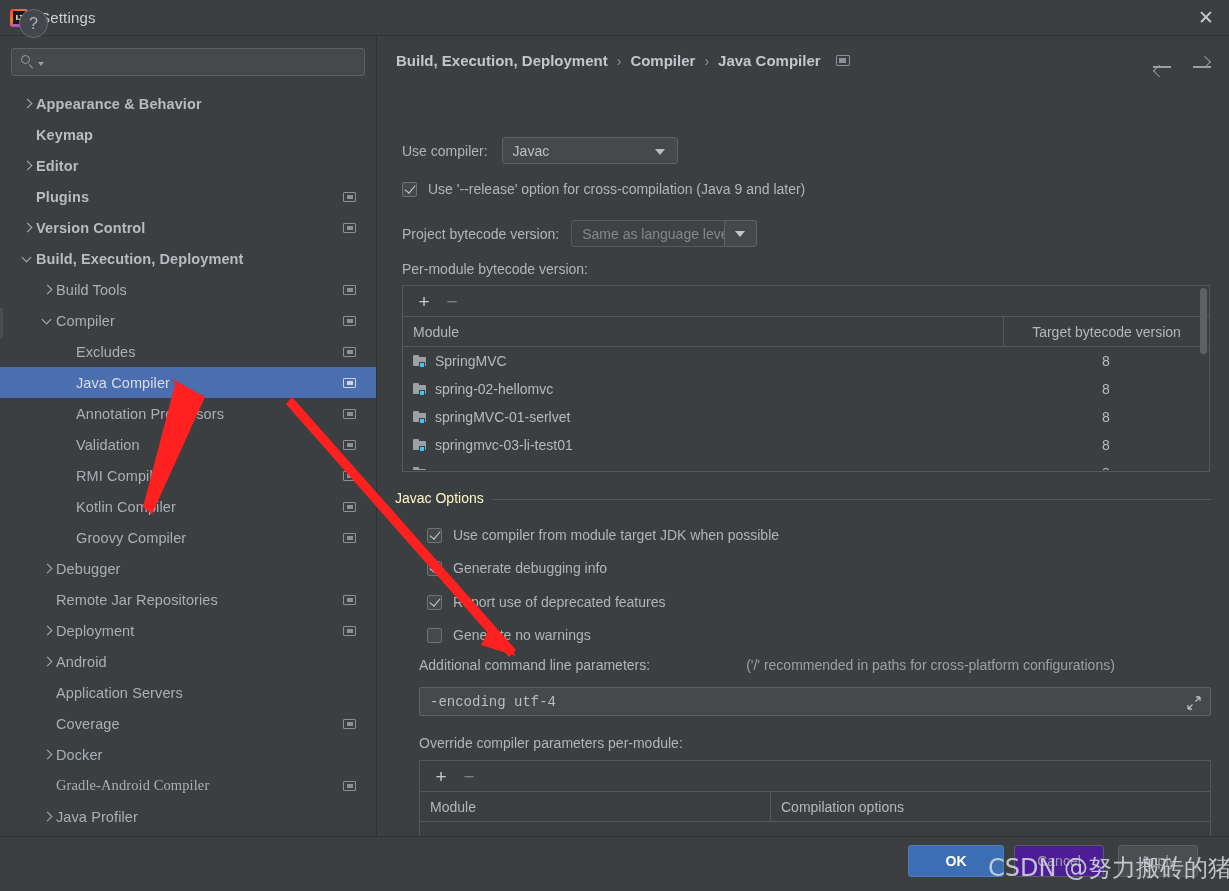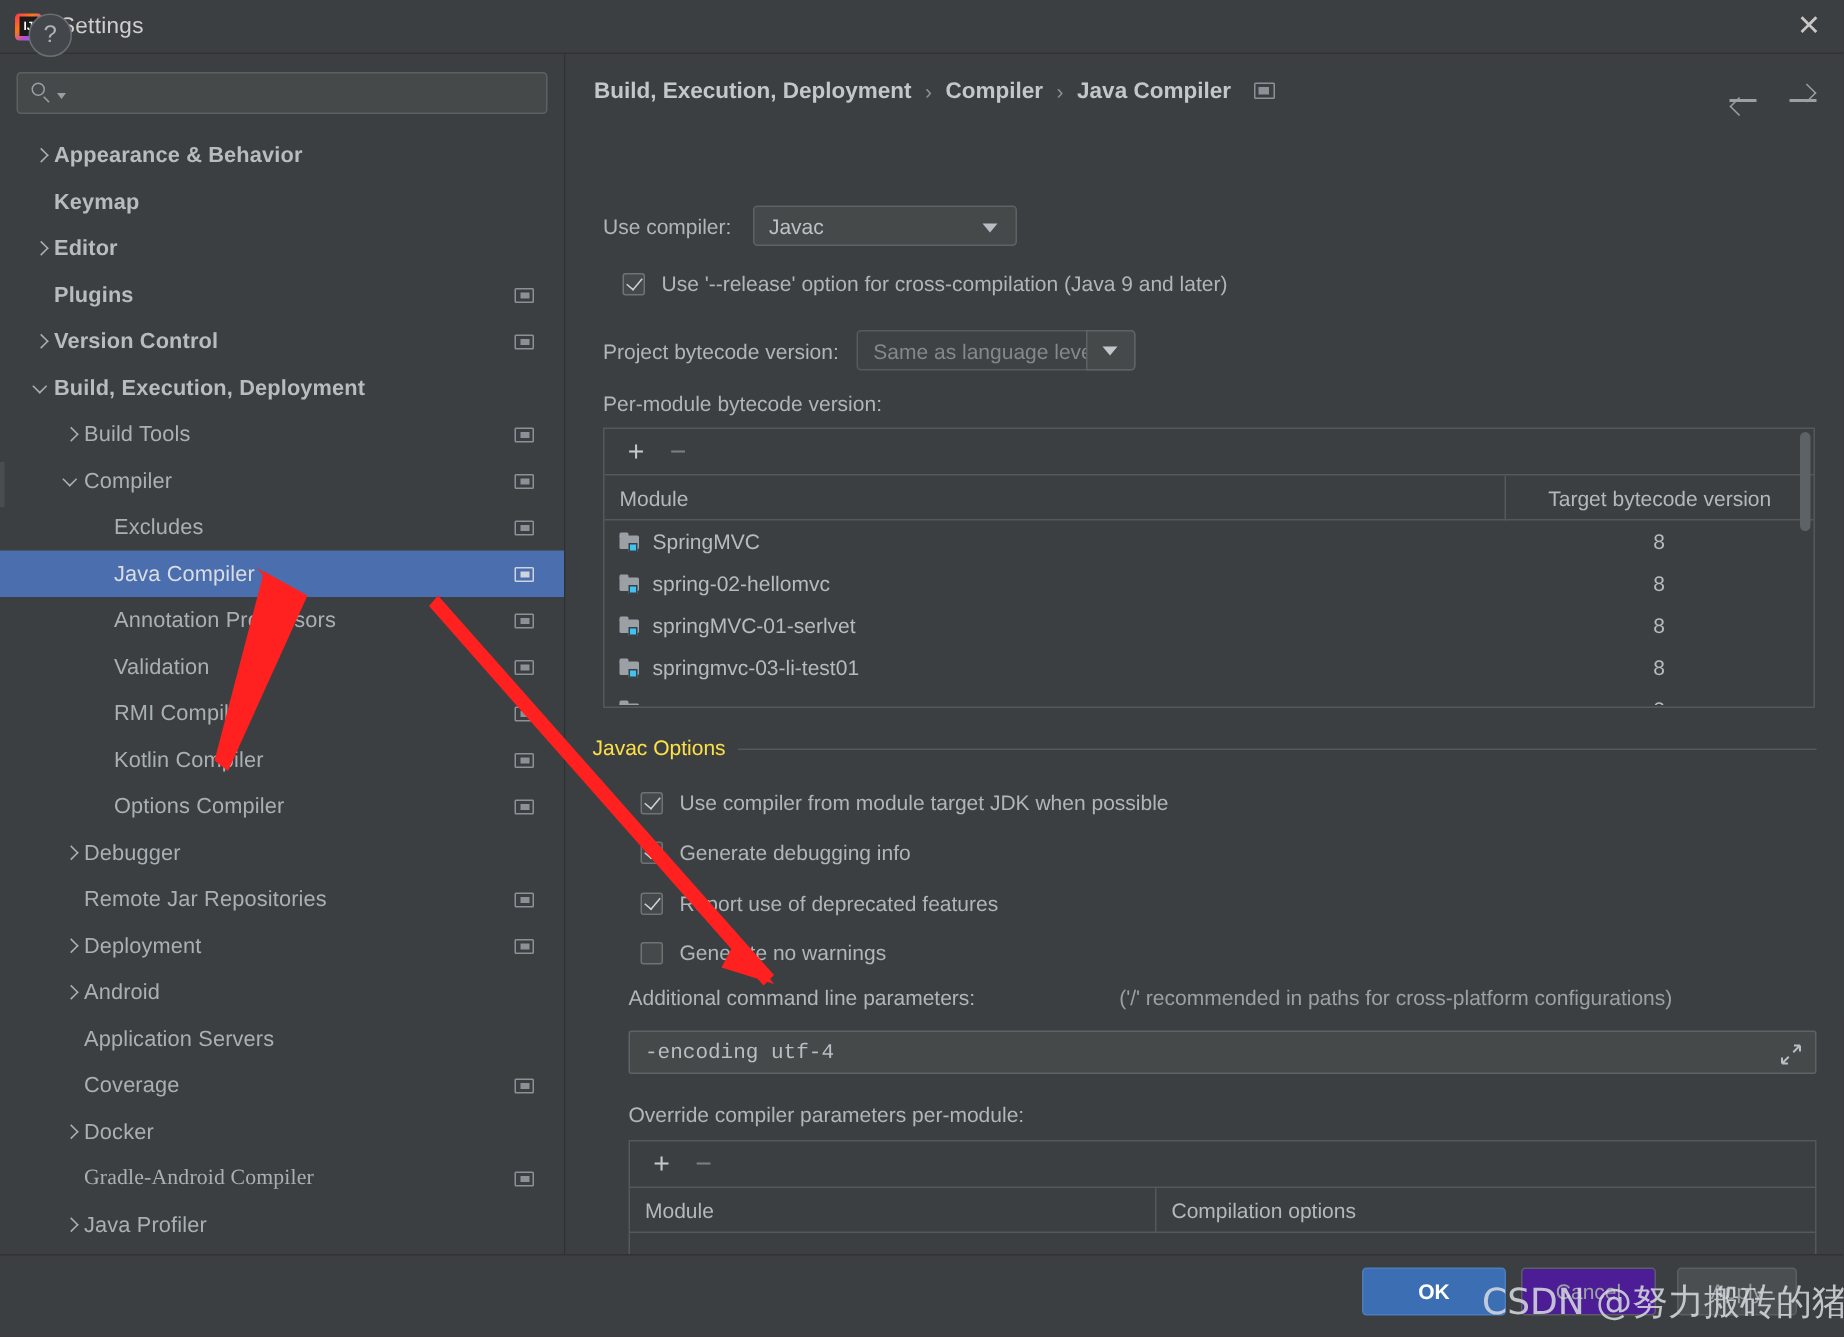--- a/index.html
+++ b/index.html
@@ -215,21 +215,21 @@
     border: 1px solid #6e7376; border-radius: 2px; background: #45494a;
     position: relative;
   }
   .cbox.checked::after {
     content: ""; position: absolute; left: 4px; top: 0.5px;
     width: 5px; height: 9px;
     border-right: 1.9px solid #cfd4d9; border-bottom: 1.9px solid #cfd4d9;
     transform: rotate(40deg);
   }
 
-  .row-release  { left: 38px; top: 145px; }
+  .row-release  { left: 25px; top: 145px; }
   .row-bytecode { position: absolute; left: 25px; top: 184px; display:flex; align-items:center; gap: 12px; }
   .lbl-permodule { position: absolute; left: 25px; top: 225px; }
 
   
   .table1 {
     position: absolute; left: 25px; top: 249px; width: 808px; height: 187px;
     border: 1px solid #555859; background: #3c3f41;
   }
   .tbl-toolbar {
     height: 31px; display: flex; align-items: center; gap: 6px;
@@ -268,21 +268,21 @@
   }
   .td-module { width: 600px; display: flex; align-items: center; }
   .td-target { flex: 1; text-align: center; }
   .tbl-scrollbar {
     position: absolute; right: 2px; top: 2px; width: 7px; height: 66px;
     background: #5d6266; border-radius: 4px;
   }
 
   
   .group-title {
-    position: absolute; left: 18px; top: 454px; font-size: 14px; color: #fde047;
+    position: absolute; left: 18px; top: 454px; font-size: 14px; color: #fef9c3;
     background: #3c3f41; padding-right: 8px; z-index: 2;
   }
   .group-line {
     position: absolute; left: 18px; top: 463px; width: 816px; height: 1px;
     background: #55585a;
   }
   .row-jo1 { left: 50px; top: 491px; }
   .row-jo2 { left: 50px; top: 524px; }
   .row-jo3 { left: 50px; top: 558px; }
   .row-jo4 { left: 50px; top: 591px; }
@@ -436,21 +436,21 @@
           <span class="tree-label">RMI Compiler</span>
           <span class="badge"></span>
         </div>
         <div class="tree-row" style="padding-left: 60px;">
           <span class="arrow "></span>
           <span class="tree-label">Kotlin Compiler</span>
           <span class="badge"></span>
         </div>
         <div class="tree-row" style="padding-left: 60px;">
           <span class="arrow "></span>
-          <span class="tree-label">Options Compiler</span>
+          <span class="tree-label">Groovy Compiler</span>
           <span class="badge"></span>
         </div>
         <div class="tree-row" style="padding-left: 40px;">
           <span class="arrow right"></span>
           <span class="tree-label">Debugger</span>
         </div>
         <div class="tree-row" style="padding-left: 40px;">
           <span class="arrow "></span>
           <span class="tree-label">Remote Jar Repositories</span>
           <span class="badge"></span>

